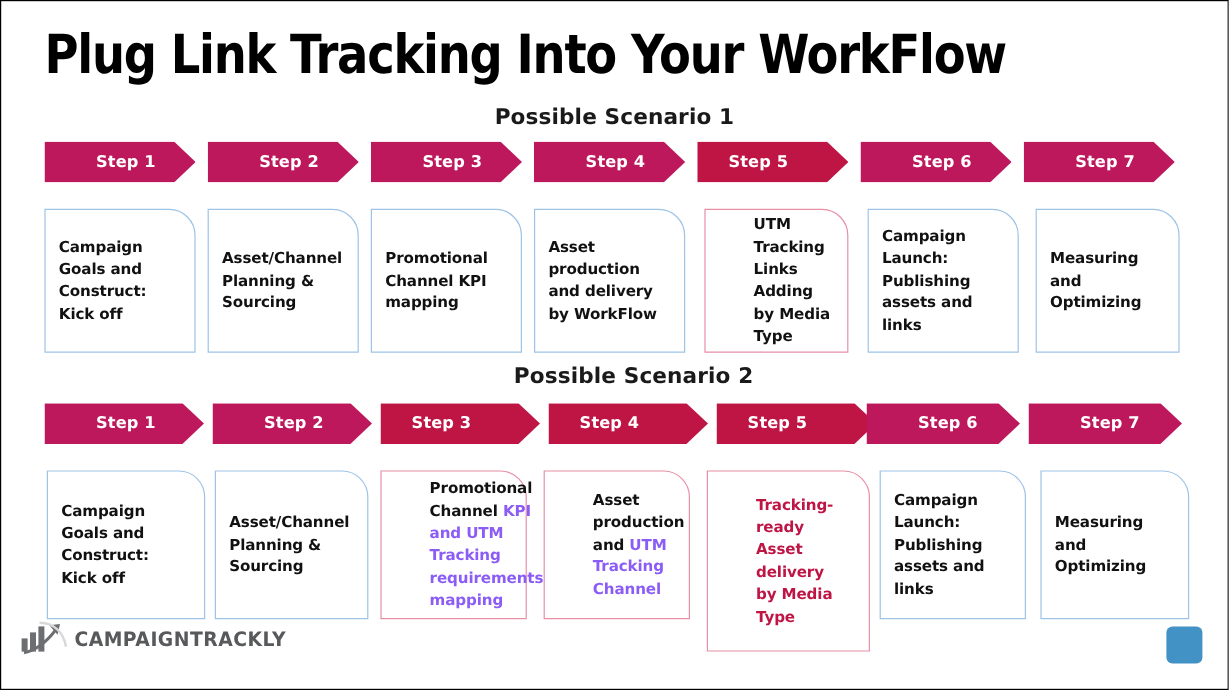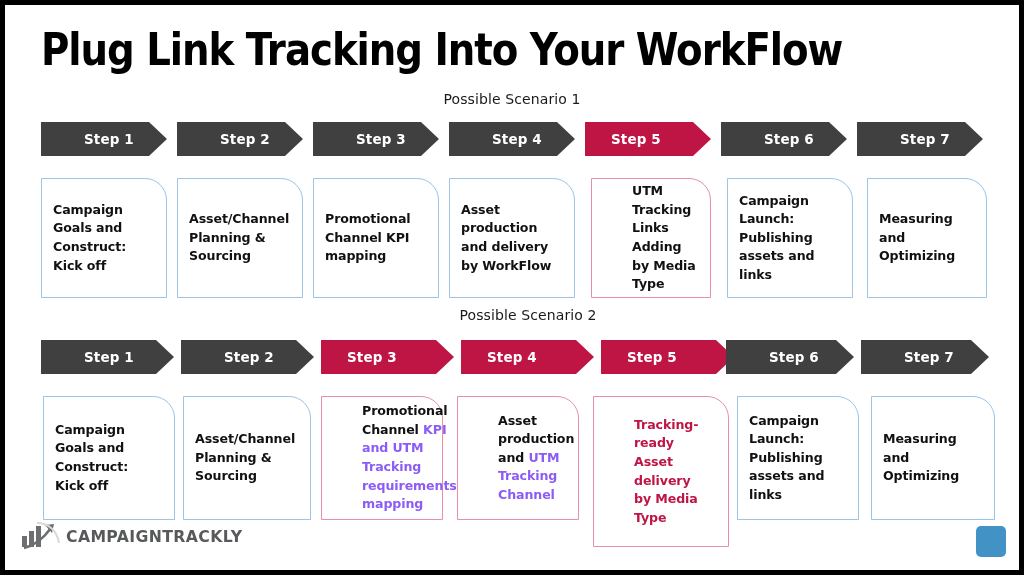--- a/index.html
+++ b/index.html
@@ -9,21 +9,21 @@
   }
   body {
     font-family: "Liberation Sans", sans-serif;
   }
   #slide {
     position: relative;
     width: 1024px;
     height: 575px;
     background: #ffffff;
     box-sizing: border-box;
-    border: 5px solid #000000;
+    border: 1px solid #000000;
     overflow: hidden;
   }
 
   
   #title {
     position: absolute;
     left: 36px;
     top: 18px;
     font-family: "DejaVu Sans", sans-serif;
     font-weight: bold;
@@ -35,22 +35,22 @@
     transform-origin: left top;
     white-space: nowrap;
   }
 
   
   .scenario-label {
     position: absolute;
     width: 100%;
     text-align: center;
     font-family: "DejaVu Sans", sans-serif;
-    font-weight: normal;
-    font-size: 14px;
+    font-weight: bold;
+    font-size: 18px;
     color: #1a1a1a;
     letter-spacing: 0.1px;
   }
   #scenario1-label { top: 86px; }
   #scenario2-label { top: 302px; margin-left: 16px; }
 
   
   .arrow-row {
     position: absolute;
     left: 0;
@@ -68,21 +68,21 @@
     align-items: center;
     box-sizing: border-box;
     padding-left: 26px;
     color: #ffffff;
     font-family: "DejaVu Sans", sans-serif;
     font-weight: bold;
     font-size: 13.5px;
     letter-spacing: 0.1px;
     clip-path: polygon(0 0, calc(100% - 18px) 0, 100% 50%, calc(100% - 18px) 100%, 0 100%);
   }
-  .arrow.blue { background: #404040; padding-left: 43px; }
+  .arrow.blue { background: #be185d; padding-left: 43px; }
   .arrow.red  { background: #BE1545; }
 
   
   .box-row {
     position: absolute;
     left: 0;
     width: 1024px;
   }
   #boxes-1 { top: 173px; height: 120px; }
   #boxes-2 { top: 391px; height: 124px; }

